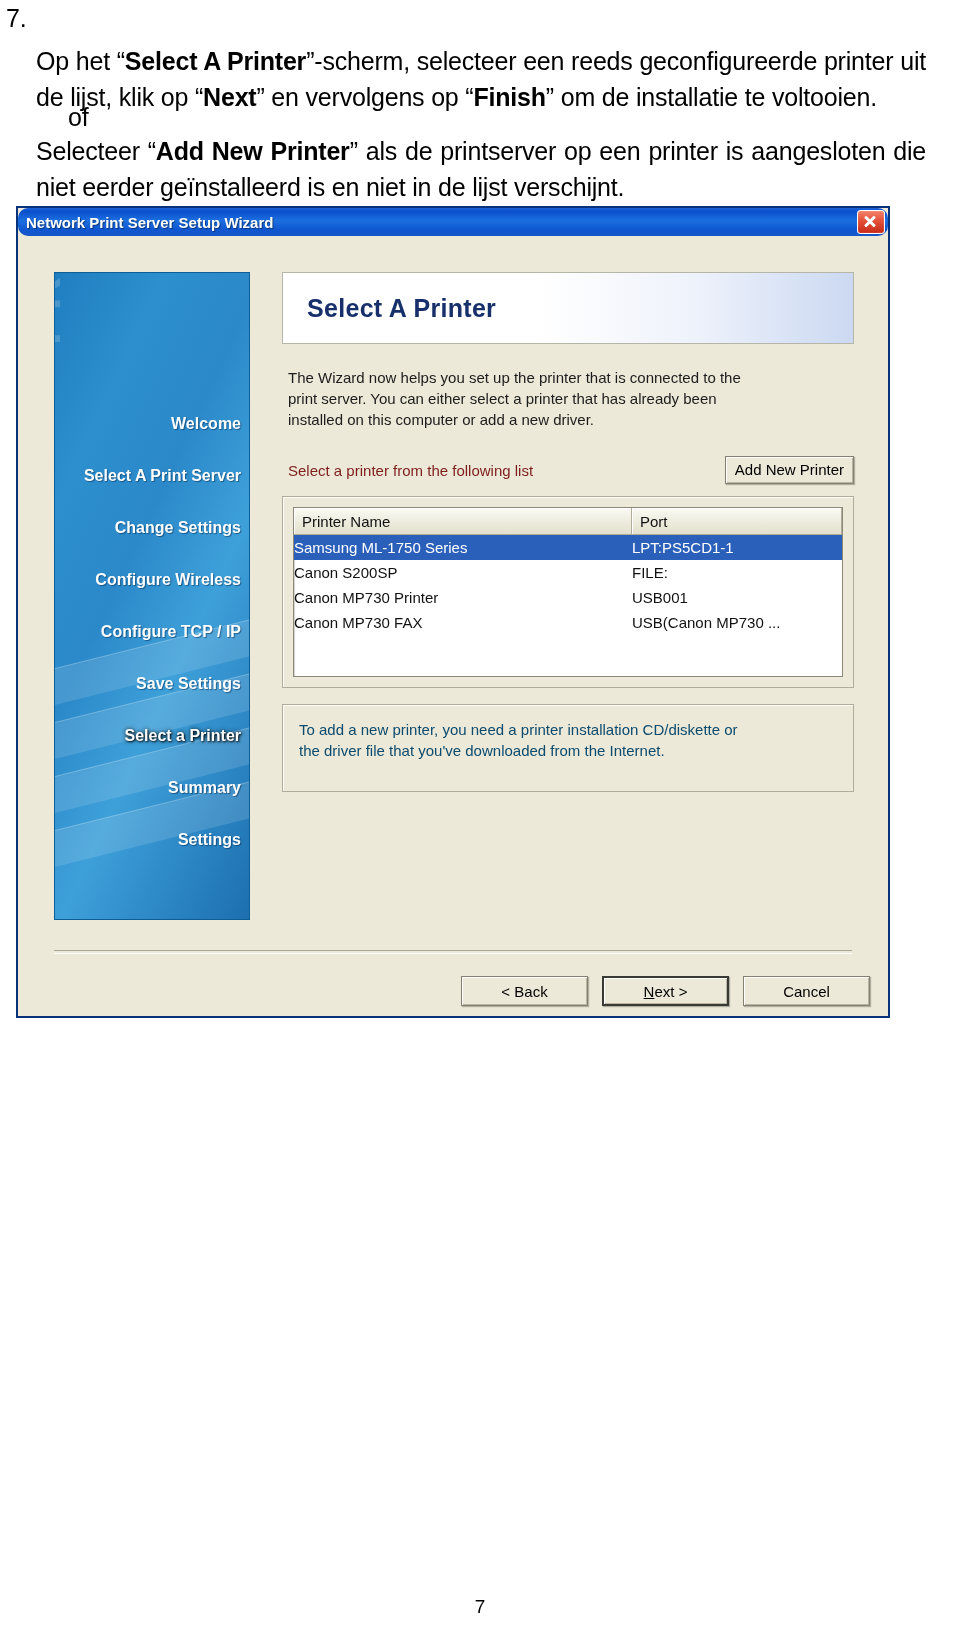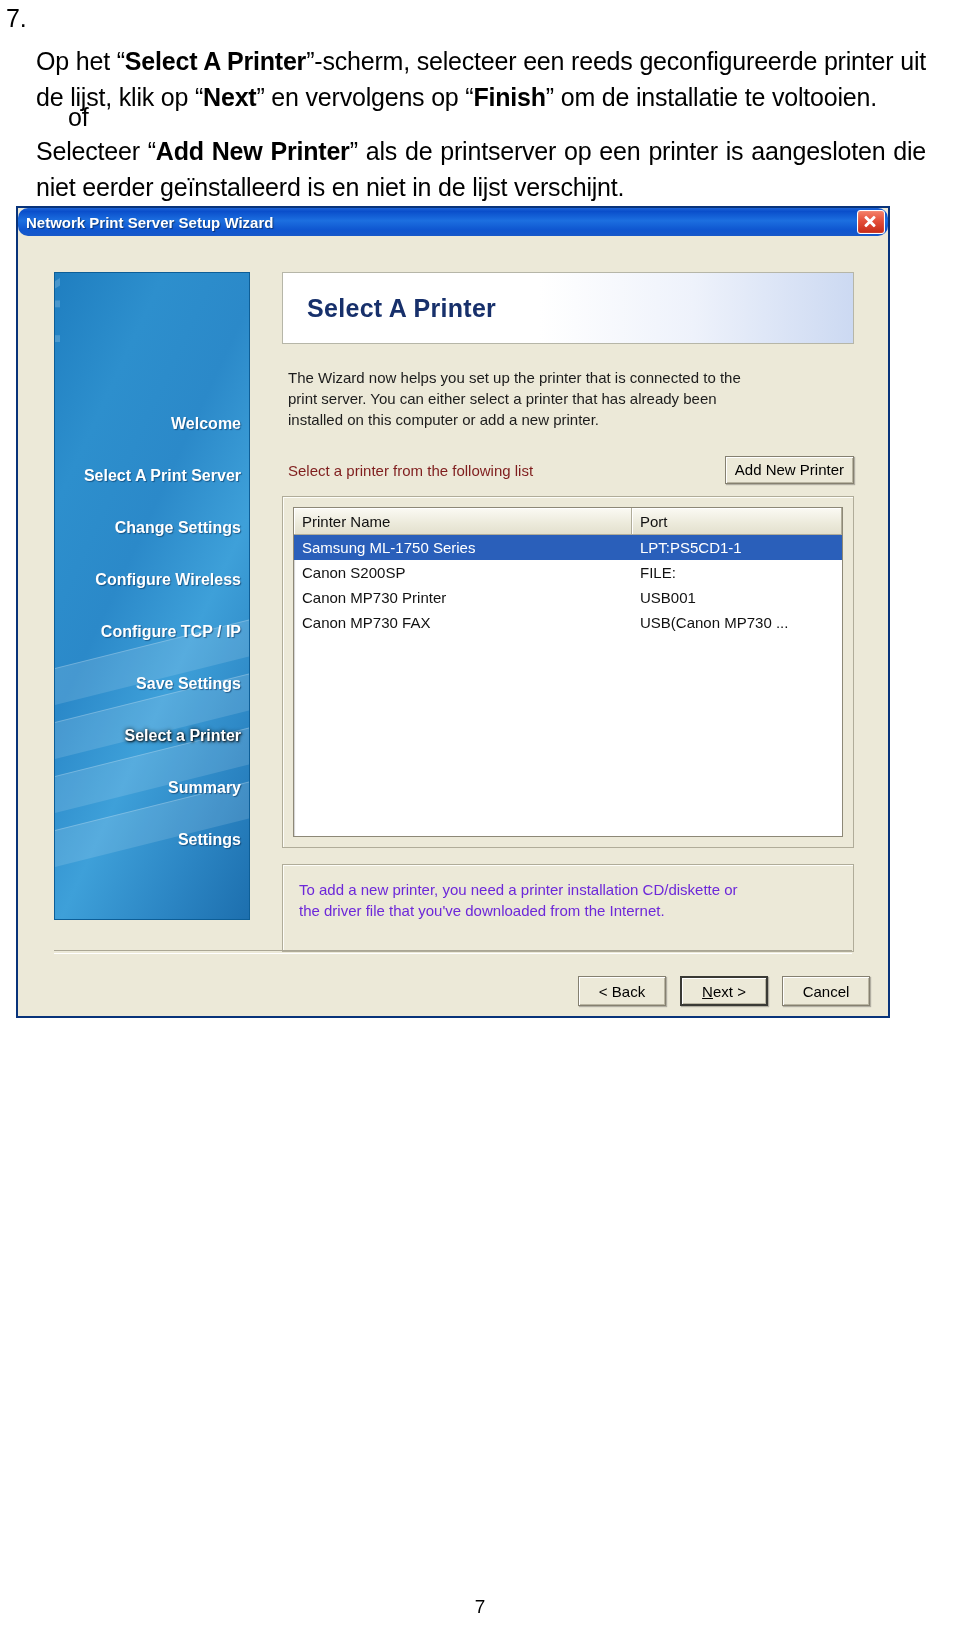--- a/index.html
+++ b/index.html
@@ -194,21 +194,21 @@
     box-shadow: inset 1px 1px 0 #ffffff, inset -1px -1px 0 #b9b5a2, 1px 1px 1px rgba(0,0,0,.25);
     padding:4px 10px 5px;
     cursor:pointer;
     font-family:"Liberation Sans", sans-serif;
     white-space:nowrap;
   }
   .addbtn{ padding:4px 9px 5px; }
 
   .listwrap{
     margin-top:12px;
-    height:352px;
+    height:192px;
     background:#ece9d8;
     border:1px solid #b0ac99;
     box-shadow: inset 1px 1px 0 #fdfdf8;
     box-sizing:border-box;
     padding:10px;
   }
   .lv{
     height:100%;
     background:#ffffff;
     border:1px solid #8d8877;
@@ -235,58 +235,58 @@
   }
   .th.c1{ width:338px; }
   .th.c2{ flex:1; }
   .lv-row{
     display:flex;
     height:25px;
     align-items:center;
     font-size:15px;
     color:#111;
   }
-  .lv-row .td{ padding-left:8px; box-sizing:border-box; }
+  .lv-row .td{ box-sizing:border-box; }
   .td.c1{ width:338px; }
   .td.c2{ flex:1; }
   .lv-row.sel{
     background:#2a5fba;
     color:#ffffff;
   }
 
   .notebox{
     margin-top:16px;
     height:88px;
     background:#ece9d8;
     border:1px solid #b0ac99;
     box-shadow: inset 1px 1px 0 #fdfdf8;
     box-sizing:border-box;
     padding:14px 16px;
     font-size:15px;
     line-height:21px;
-    color:#6d28d9;
+    color:#0c4a6e;
   }
 
   .divider{
     position:absolute;
     left:36px; right:36px;
     top:714px;
     height:2px;
     border-top:1px solid #aaa694;
     border-bottom:1px solid #ffffff;
   }
   .footer{
     position:absolute;
     right:18px;
     top:740px;
     display:flex;
     gap:14px;
   }
   .fbtn{
-    width:88px;
+    width:127px;
     height:30px;
     font-size:15px;
     display:flex;
     align-items:center;
     justify-content:center;
     background:#ece9d8;
     border:1px solid #858070;
     box-shadow: inset 1px 1px 0 #ffffff, inset -1px -1px 0 #b9b5a2, 1px 1px 1px rgba(0,0,0,.25);
     cursor:pointer;
     box-sizing:border-box;
@@ -349,21 +349,21 @@
 
     <div class="content">
 
       <div class="headerbox">
         <h1>Select A Printer</h1>
       </div>
 
       <div class="desc">
         <div>The Wizard now helps you set up the printer that is connected to the</div>
         <div>print server. You can either select a printer that has already been</div>
-        <div>installed on this computer or add a new printer.</div>
+        <div>installed on this computer or add a new driver.</div>
       </div>
 
       <div class="listrow">
         <span class="lbl">Select a printer from the following list</span>
         <span class="grow"></span>
         <button class="btn addbtn">Add New Printer</button>
       </div>
 
       <div class="listwrap">
         <div class="lv">

